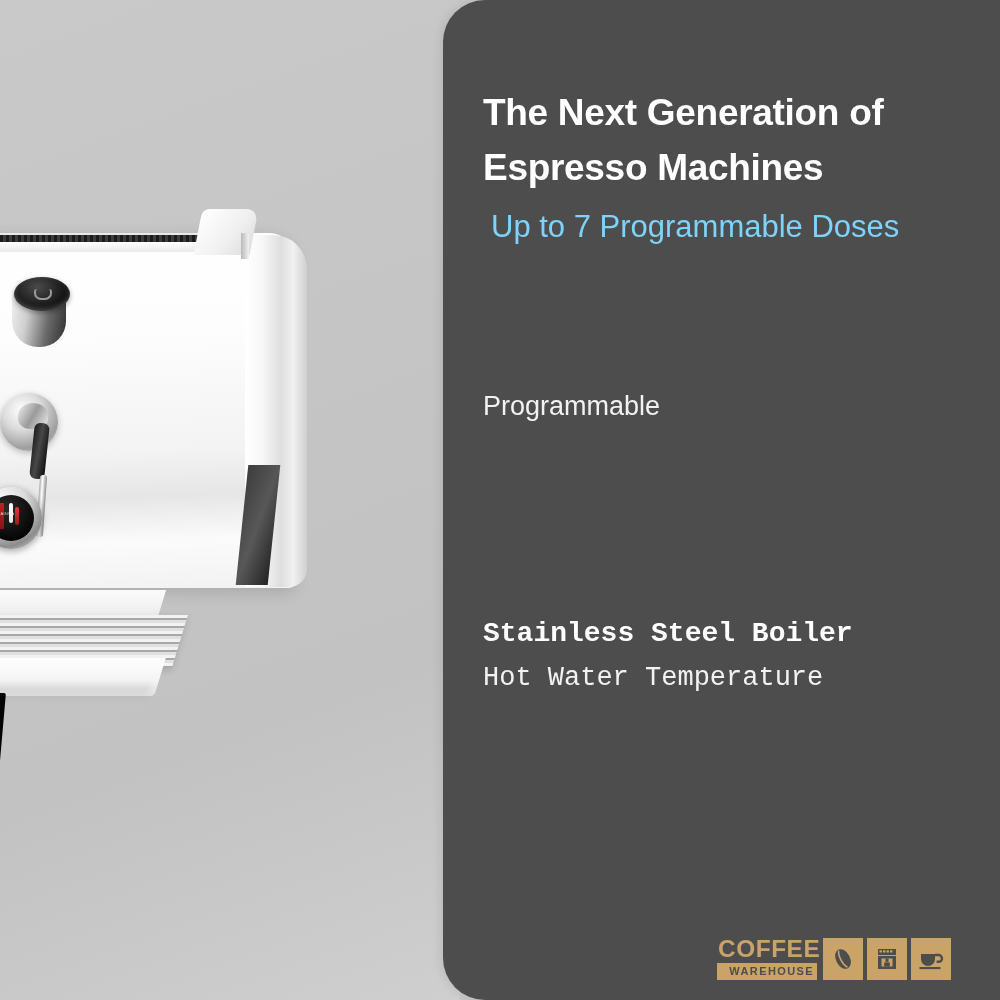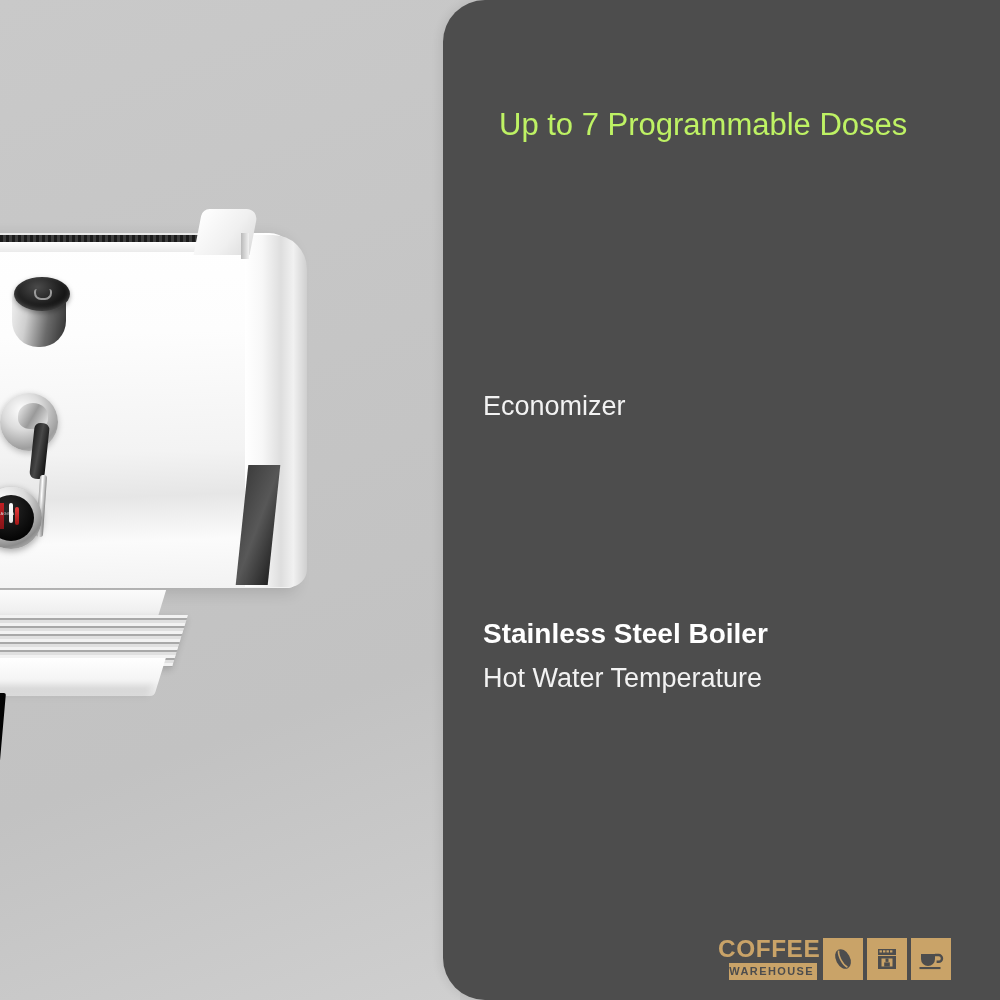--- a/index.html
+++ b/index.html
@@ -262,45 +262,45 @@
   .block { position: absolute; left: 0; }
   .headline {
     color: #ffffff;
     font-size: 37px;
     font-weight: bold;
     line-height: 1.48;
     letter-spacing: -0.3px;
     margin: 0;
   }
   .subline {
-    color: #bef264;
+    color: #7dd3fc;
     font-size: 31px;
     font-weight: normal;
     line-height: 1.5;
     letter-spacing: 0px;
-    margin: 16px;
+    margin: 8px;
   }
   .body-line {
     color: #f2f2f2;
     font-size: 27px;
     font-weight: normal;
     line-height: 1.6;
     margin: 0;
   }
   .bold-line {
     color: #ffffff;
     font-size: 28px;
     font-weight: bold;
     line-height: 1.6;
     margin: 0;
   }
 
   .block-1 { top: 86px; width: 500px; }
   .block-2 { top: 385px; width: 500px; }
-  .block-3 { top: 612px; width: 500px; }
+  .block-3 { top: 612px; width: 500px; font-family: Liberation Mono, monospace; }
 
   
   .logo {
     position: absolute;
     right: 22px;
     bottom: 20px;
     display: flex;
     align-items: stretch;
     gap: 4px;
     height: 42px;
@@ -322,21 +322,21 @@
     transform: scaleX(1.06);
   }
   .logo-warehouse {
     background: #c9a368;
     color: #4d4d4d;
     font-family: "Liberation Sans", sans-serif;
     font-weight: bold;
     font-size: 11px;
     letter-spacing: 1.4px;
     line-height: 1;
-    padding: 3px 3px 3px 0;
+    padding: 3px 3px 3px 12px;
     margin-top: 2px;
   }
   .logo-tile {
     width: 40px;
     background: #c9a368;
     display: flex;
     align-items: center;
     justify-content: center;
   }
   .logo-tile svg { display: block; }
@@ -388,25 +388,26 @@
 
       <div class="leg"></div>
 
     </div>
   </div>
 
   <div class="panel">
     <div class="panel-inner">
 
       <div class="block block-1">
+        <p class="headline">The Next Generation of Espresso Machines</p>
         <p class="subline">Up to 7 Programmable Doses</p>
       </div>
 
       <div class="block block-2">
-        <p class="body-line">Economizer</p>
+        <p class="body-line">Programmable</p>
       </div>
 
       <div class="block block-3">
         <p class="bold-line">Stainless Steel Boiler</p>
         <p class="body-line">Hot Water Temperature</p>
       </div>
 
       <div class="logo">
         <div class="logo-words">
           <div class="logo-coffee">COFFEE</div>

